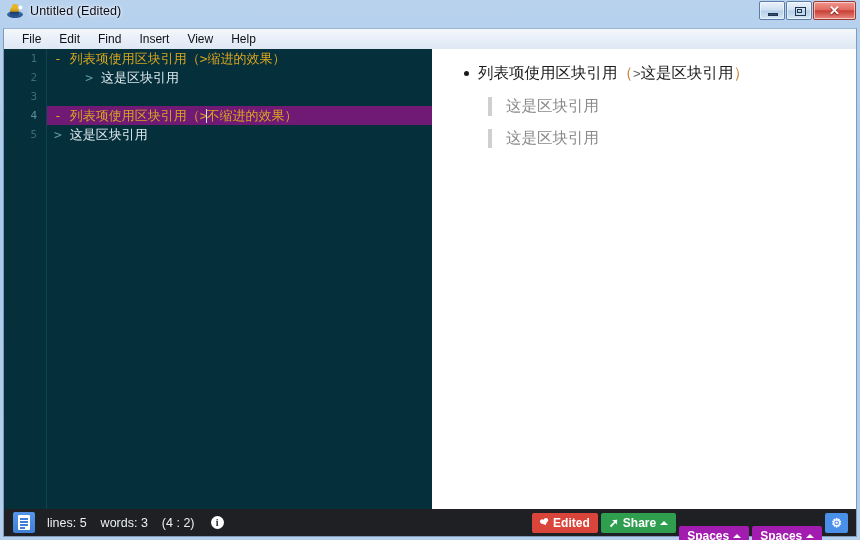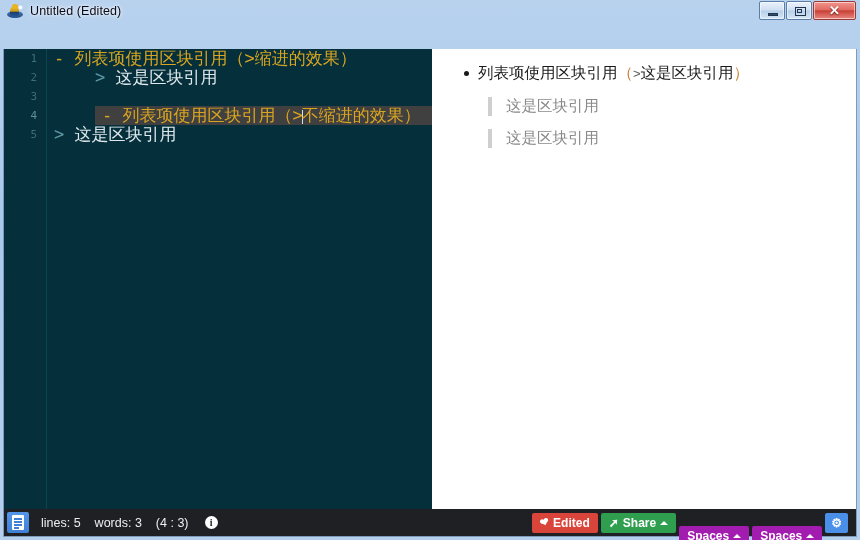--- a/index.html
+++ b/index.html
@@ -200,27 +200,27 @@
   .code-area {
     position: absolute;
     left: 43px; top: 0;
     width: 385px;
     height: 460px;
   }
   .code-line {
     height: 19px;
     line-height: 19px;
     font-family: "DejaVu Sans Mono", monospace;
-    font-size: 17px;
+    font-size: 13px;
     white-space: pre;
     padding-left: 7px;
     color: #d8e6e9;
     position: relative;
   }
-  .code-line.active { background: #404040; margin-left: 48px; }
+  .code-line.active { background: #701a75; }
   .tok-marker { color: #d9a520; }
   .tok-list   { color: #d9a520; }
   .tok-quote  { color: #5d9aa5; }
   .tok-text   { color: #dfe9ec; }
   .caret {
     display: inline-block;
     width: 0;
     border-left: 1px solid #cfe3e7;
     height: 14px;
     vertical-align: -3px;
@@ -282,21 +282,21 @@
     border-left: 1px solid #7e9bbd;
     border-right: 1px solid #7e9bbd;
     border-bottom: 1px solid #7e9bbd;
     box-sizing: border-box;
     display: flex;
     align-items: center;
   }
   .sb-left {
     display: flex;
     align-items: center;
-    padding-left: 3px;
+    padding-left: 9px;
     gap: 0px;
     flex: 1 1 auto;
   }
   .sb-doc-icon {
     width: 22px; height: 21px;
     background: linear-gradient(to bottom, #5596e8, #3f7fd6);
     border-radius: 2px;
     position: relative;
     flex: 0 0 auto;
   }
@@ -397,20 +397,28 @@
       <div class="win-btn">
         <div class="glyph-max-outer"></div>
         <div class="glyph-max-inner"></div>
       </div>
       <div class="win-btn close">
         <div class="glyph-close">✕</div>
       </div>
     </div>
   </div>
 
+  <div class="menubar">
+    <div class="menu-item">File</div>
+    <div class="menu-item">Edit</div>
+    <div class="menu-item">Find</div>
+    <div class="menu-item">Insert</div>
+    <div class="menu-item">View</div>
+    <div class="menu-item">Help</div>
+  </div>
 
   <div class="content">
 
     <div class="editor">
       <div class="gutter">
         <div class="gutter-line">1</div>
         <div class="gutter-line">2</div>
         <div class="gutter-line">3</div>
         <div class="gutter-line active">4</div>
         <div class="gutter-line">5</div>
@@ -454,21 +462,21 @@
         <div class="page">
             <i></i>
             <i></i>
             <i></i>
             <i></i>
           </div>
       </div>
       <div class="sb-stats">
         <span>lines: 5</span>
         <span>words: 3</span>
-        <span>(4 : 3)</span>
+        <span>(4 : 2)</span>
         <span class="sb-info">i</span>
       </div>
     </div>
     <div class="sb-right">
       <div class="sb-btn donate">
         <span class="leaf-glyph">❤</span>
         <span>Edited</span>
       </div>
       <div class="sb-btn share">
         <span class="arrow-glyph">➚</span>

